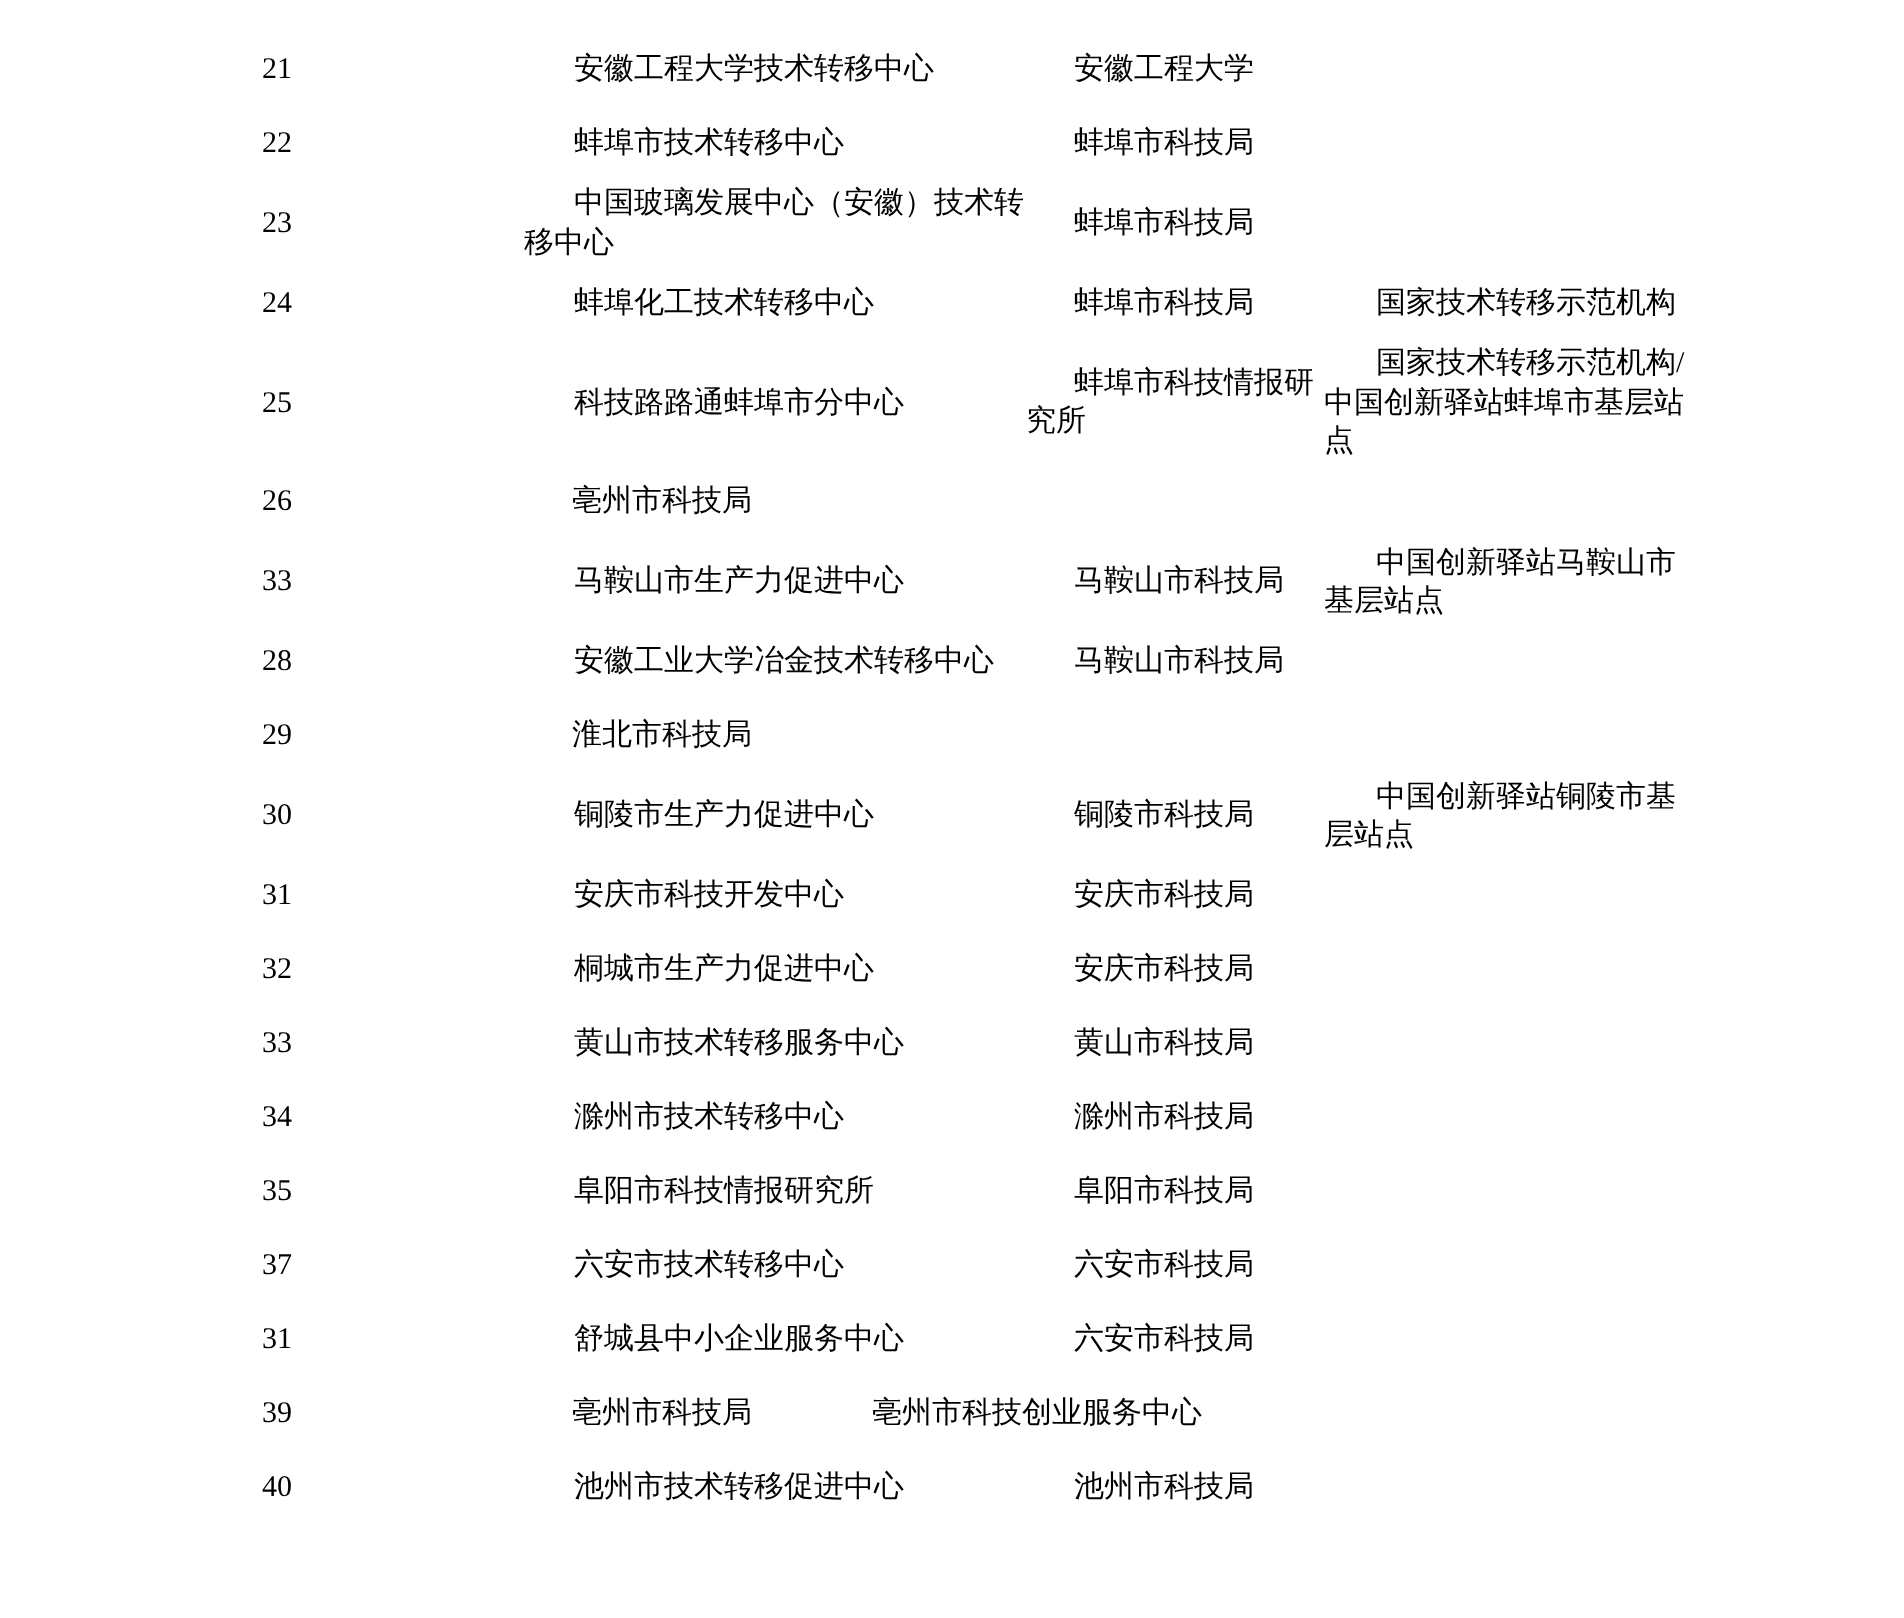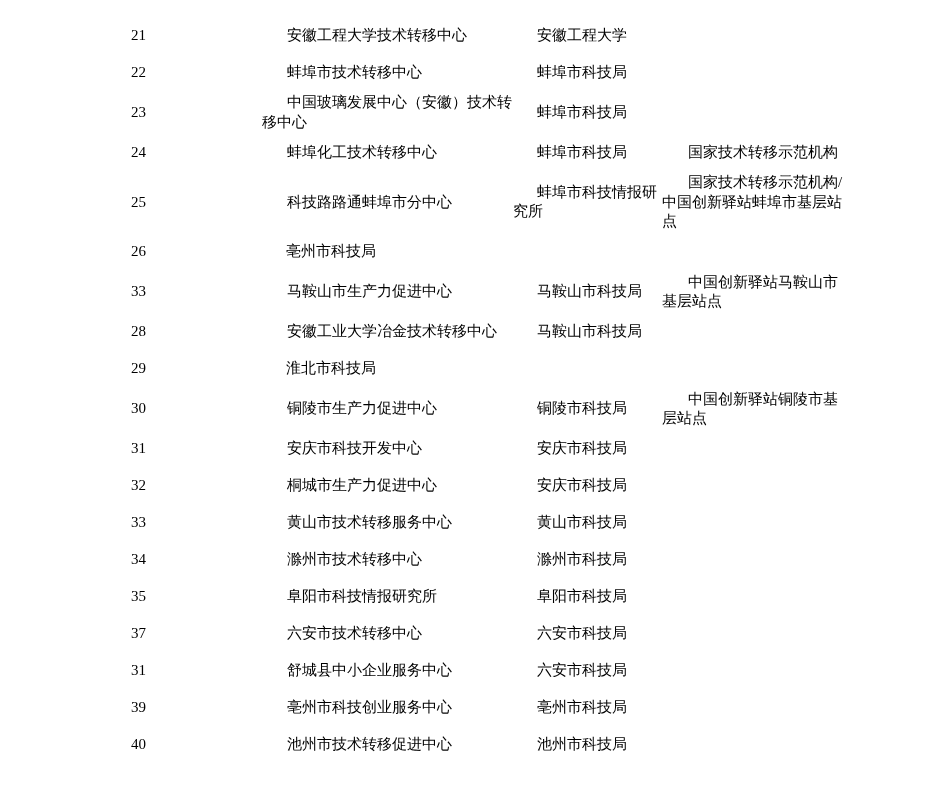--- a/index.html
+++ b/index.html
@@ -135,22 +135,22 @@
       <div class="cell c-note"></div>
     </div>
     <div class="row">
       <div class="cell c-num">31</div>
       <div class="cell c-name">舒城县中小企业服务中心</div>
       <div class="cell c-org">六安市科技局</div>
       <div class="cell c-note"></div>
     </div>
     <div class="row">
       <div class="cell c-num">39</div>
+      <div class="cell c-org">亳州市科技局</div>
       <div class="cell c-name">亳州市科技创业服务中心</div>
-      <div class="cell c-org">亳州市科技局</div>
       <div class="cell c-note"></div>
     </div>
     <div class="row">
       <div class="cell c-num">40</div>
       <div class="cell c-name">池州市技术转移促进中心</div>
       <div class="cell c-org">池州市科技局</div>
       <div class="cell c-note"></div>
     </div>
   </div>
 

